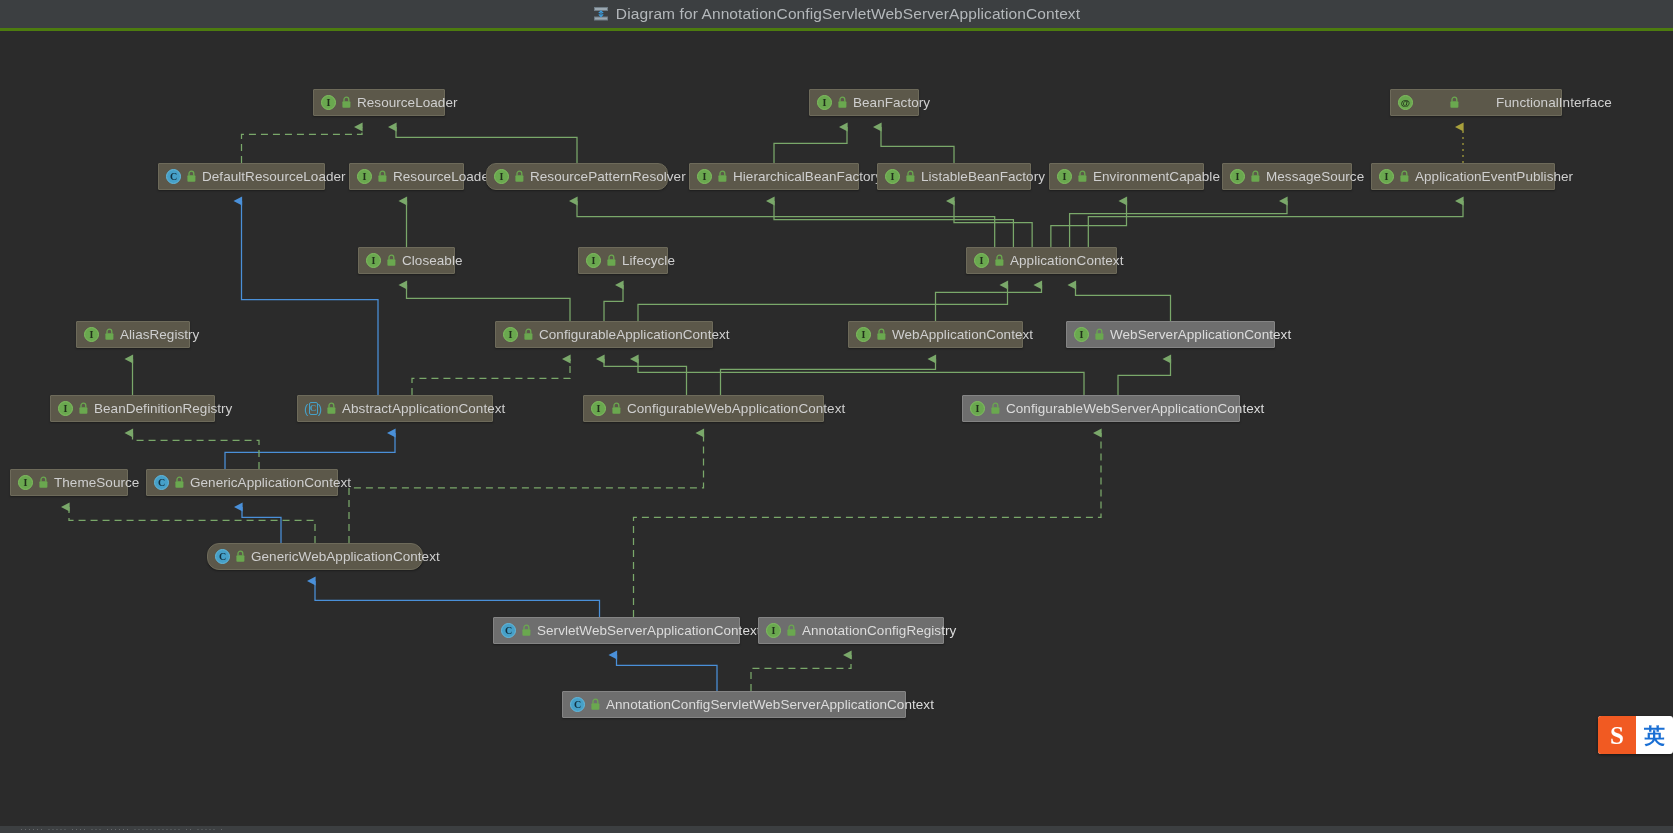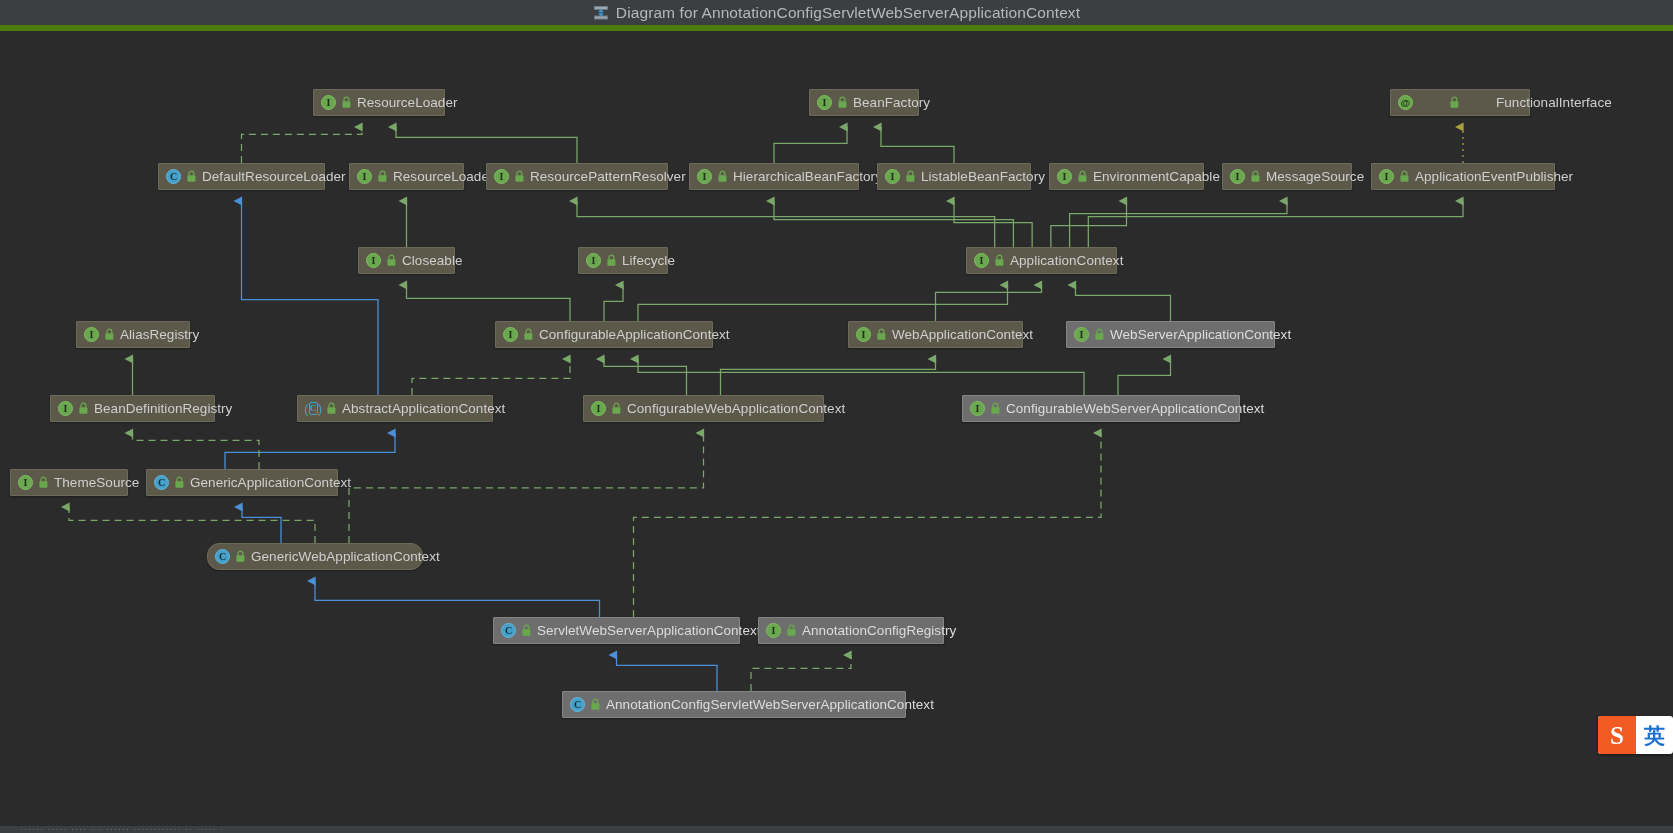--- a/index.html
+++ b/index.html
@@ -17,21 +17,21 @@
     overflow: hidden;
     user-select: none;
   }
 
   
   #titlebar {
     position: absolute;
     left: 0; top: 0;
     width: 1673px; height: 31px;
     background: #3c3f41;
-    border-bottom: 6px solid #4d7c0f;
+    border-bottom: 3px solid #4d7c0f;
     display: flex;
     align-items: center;
     justify-content: center;
     gap: 7px;
   }
   #titlebar .tb-title {
     color: #b4b8bb;
     font-size: 15.5px;
     letter-spacing: .1px;
     white-space: nowrap;
@@ -280,21 +280,21 @@
           <span class="nlabel">ResourceLoader</span>
         </div>
         <div class="node" style="left: 809px; top: 58px; width: 110px;">
           <span class="badge iface"></span>
           <svg class="lockicon" viewBox="0 0 11 13">
             <path d="M3 5.5 V3.6 a2.4 2.4 0 0 1 4.8 0 V5.5" fill="none" stroke="#6aa84f" stroke-width="1.3"></path>
             <rect x="1.4" y="5.2" width="8" height="6.6" rx="1" fill="#6aa84f"></rect>
           </svg>
           <span class="nlabel">BeanFactory</span>
         </div>
-        <div class="node" style="left: 1390px; top: 58px; width: 140px; gap: 36px;">
+        <div class="node" style="left: 1390px; top: 58px; width: 172px; gap: 36px;">
           <span class="badge anno"></span>
           <svg class="lockicon" viewBox="0 0 11 13">
             <path d="M3 5.5 V3.6 a2.4 2.4 0 0 1 4.8 0 V5.5" fill="none" stroke="#6aa84f" stroke-width="1.3"></path>
             <rect x="1.4" y="5.2" width="8" height="6.6" rx="1" fill="#6aa84f"></rect>
           </svg>
           <span class="nlabel">FunctionalInterface</span>
         </div>
         <div class="node" style="left: 158px; top: 132px; width: 167px;">
           <span class="badge cls"></span>
           <svg class="lockicon" viewBox="0 0 11 13">
@@ -304,21 +304,21 @@
           <span class="nlabel">DefaultResourceLoader</span>
         </div>
         <div class="node" style="left: 349px; top: 132px; width: 115px;">
           <span class="badge iface"></span>
           <svg class="lockicon" viewBox="0 0 11 13">
             <path d="M3 5.5 V3.6 a2.4 2.4 0 0 1 4.8 0 V5.5" fill="none" stroke="#6aa84f" stroke-width="1.3"></path>
             <rect x="1.4" y="5.2" width="8" height="6.6" rx="1" fill="#6aa84f"></rect>
           </svg>
           <span class="nlabel">ResourceLoader</span>
         </div>
-        <div class="node" style="left: 486px; top: 132px; width: 182px;">
+        <div class="node" style="left: 486px; top: 132px; width: 182px; border-radius: 10px;">
           <span class="badge iface"></span>
           <svg class="lockicon" viewBox="0 0 11 13">
             <path d="M3 5.5 V3.6 a2.4 2.4 0 0 1 4.8 0 V5.5" fill="none" stroke="#6aa84f" stroke-width="1.3"></path>
             <rect x="1.4" y="5.2" width="8" height="6.6" rx="1" fill="#6aa84f"></rect>
           </svg>
           <span class="nlabel">ResourcePatternResolver</span>
         </div>
         <div class="node" style="left: 689px; top: 132px; width: 170px;">
           <span class="badge iface"></span>
           <svg class="lockicon" viewBox="0 0 11 13">

